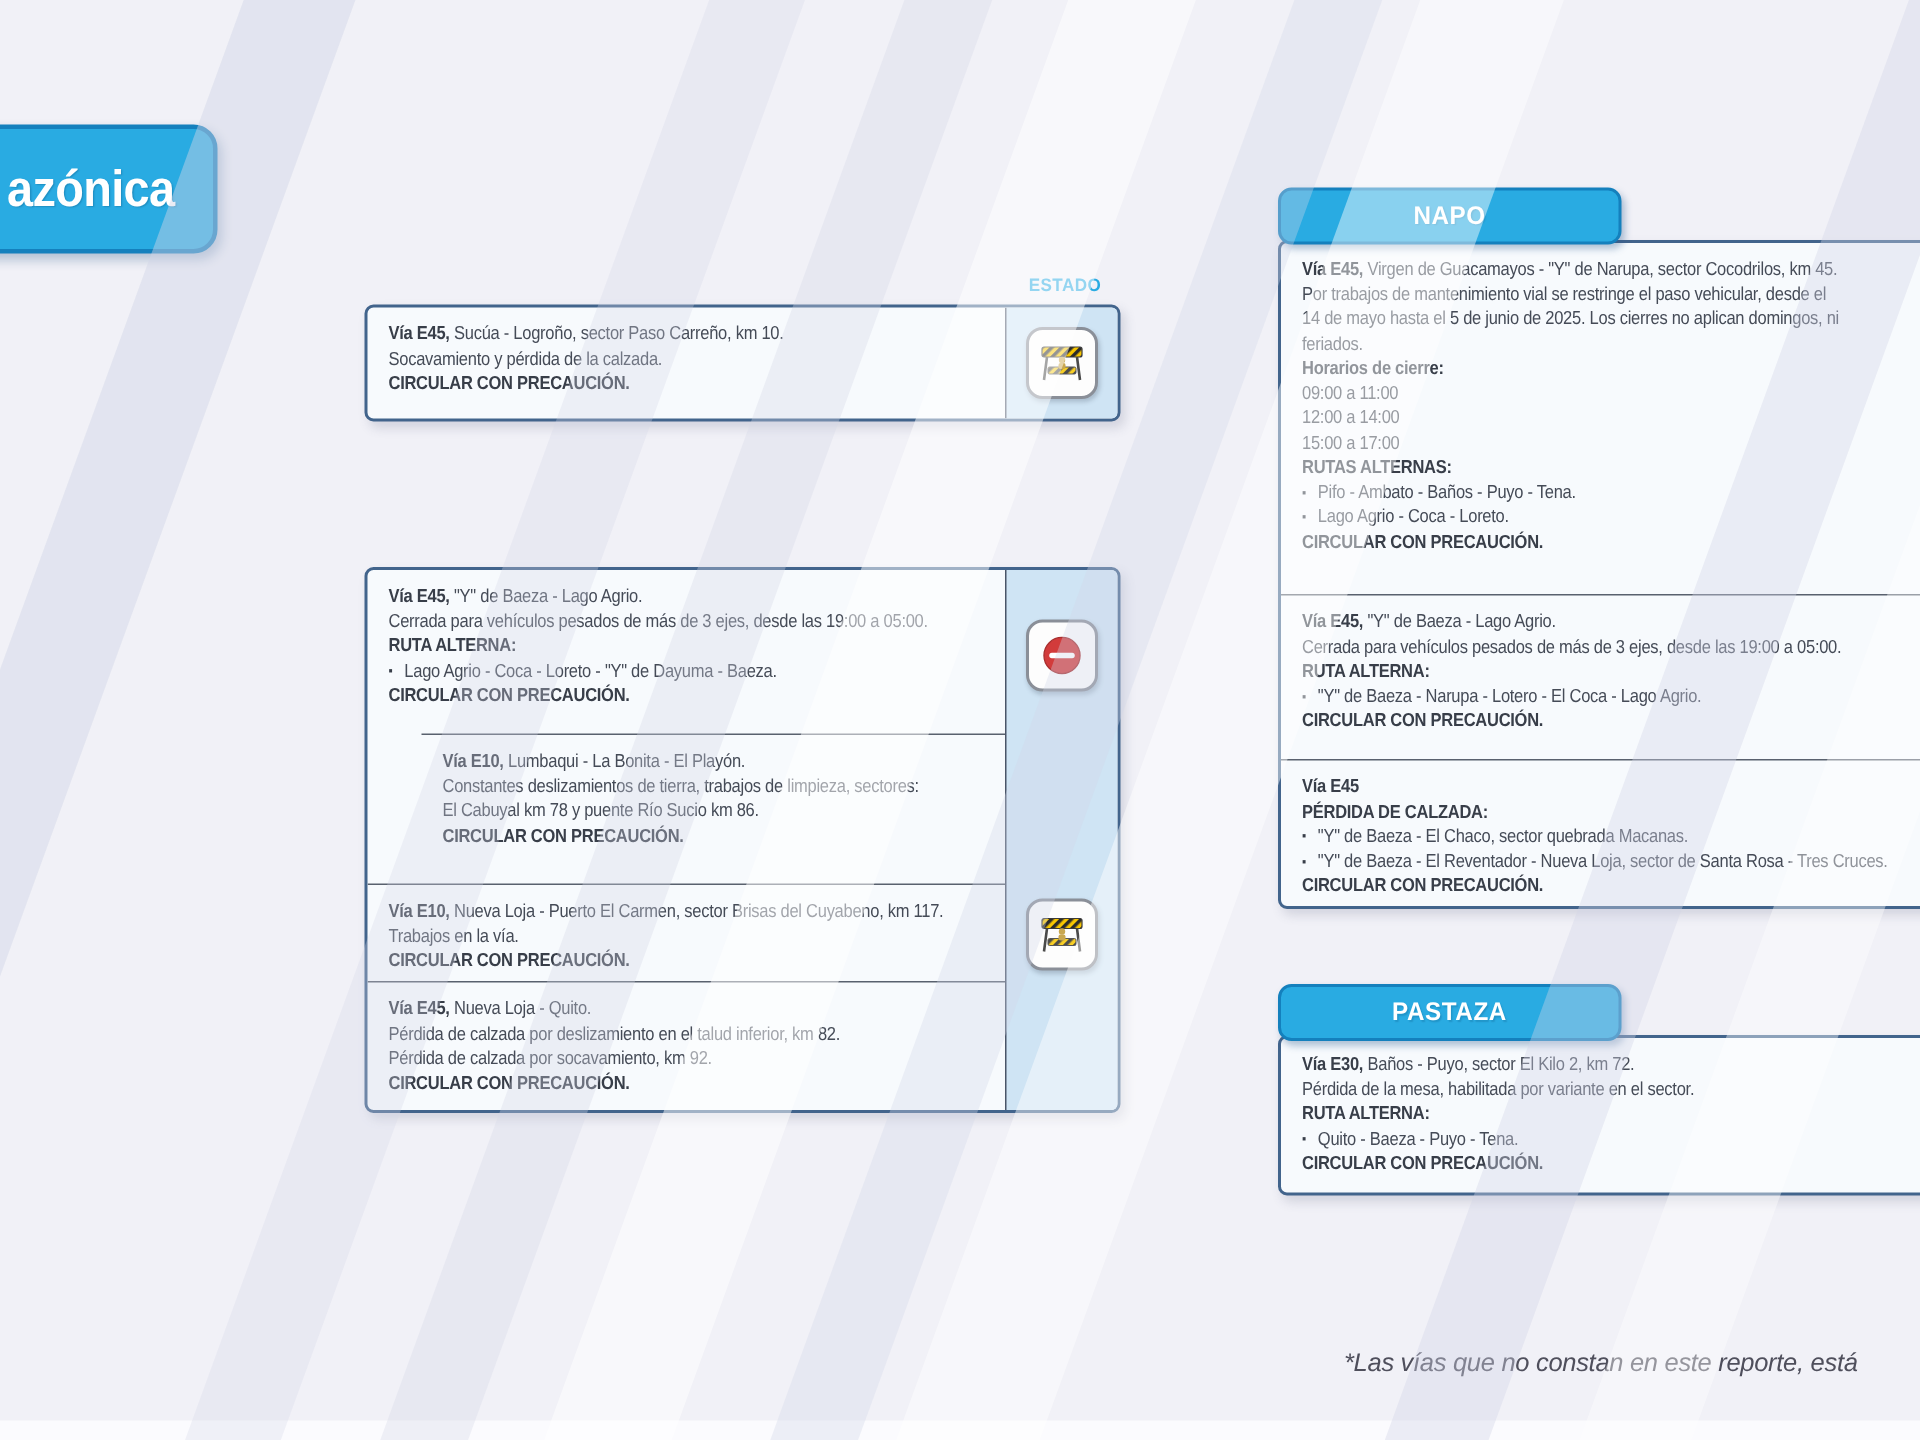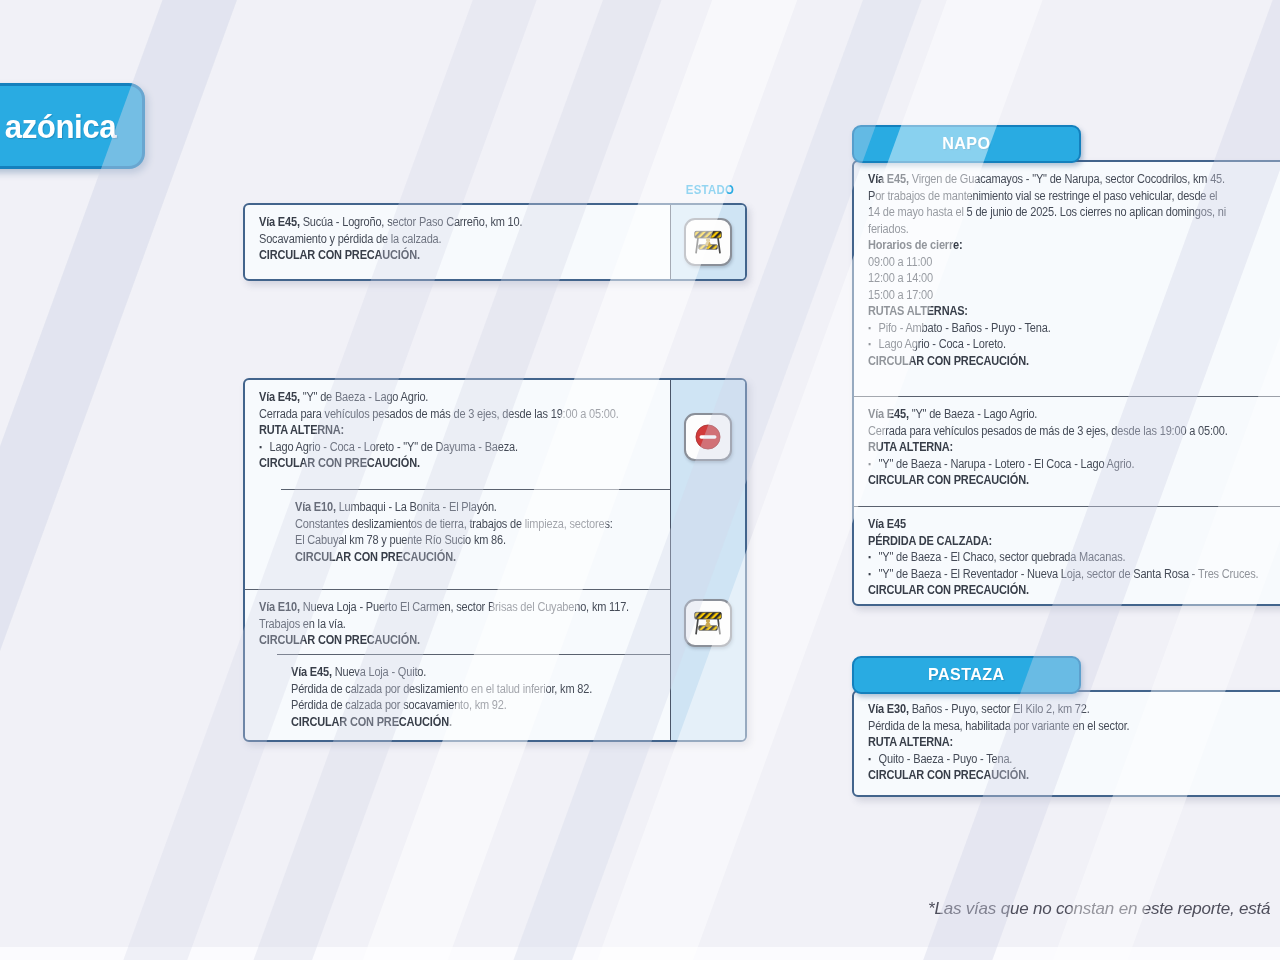--- a/index.html
+++ b/index.html
@@ -52,21 +52,21 @@
   .seg-t{font-weight:500;}
   .bullet{display:inline-block; width:12px; font-size:9px; vertical-align:1px; color:#383e49;}
 
   
   .state-badge{position:absolute; left:50%; transform:translateX(-50%); width:44px; height:44px;
     background:#fdfdfd; border:2px solid #8a8f98; border-radius:11px; display:flex; align-items:center; justify-content:center;
     box-shadow:1px 2px 3px rgba(60,70,90,0.25);}
   .badge-center{top:50%; transform:translate(-50%,-50%);}
 
   .footer-note{position:absolute; left:896px; top:899px; font-size:17px; font-style:italic; font-weight:500;
-    color:#4f4f5c; white-space:nowrap; z-index:2; letter-spacing:-0.2px;margin-left:32px;}
+    color:#4f4f5c; white-space:nowrap; z-index:2; letter-spacing:-0.2px;}
 </style>
 </head>
 <body>
 
 <div class="canvas">
 
   <svg width="0" height="0" style="position:absolute">
     <defs>
       <pattern id="stripes45" width="7" height="7" patternUnits="userSpaceOnUse" patternTransform="rotate(45)">
         <rect width="7" height="7" fill="#f7c600"></rect>
@@ -132,21 +132,21 @@
             <div class="line"><span class="seg-b">CIRCULAR CON PRECAUCIÓN.</span></div>
           </div>
       </div>
       <div class="entry" style="height:65px;">
         <div class="lines">
             <div class="line"><span class="seg-b">Vía E10,</span><span class="seg-t"> Nueva Loja - Puerto El Carmen, sector Brisas del Cuyabeno, km 117.</span></div>
             <div class="line"><span class="seg-t">Trabajos en la vía.</span></div>
             <div class="line"><span class="seg-b">CIRCULAR CON PRECAUCIÓN.</span></div>
           </div>
       </div>
-      <div class="entry" style="height:90px;margin-left:32px;">
+      <div class="entry" style="height:90px;">
         <div class="lines">
             <div class="line"><span class="seg-b">Vía E45,</span><span class="seg-t"> Nueva Loja - Quito.</span></div>
             <div class="line"><span class="seg-t">Pérdida de calzada por deslizamiento en el talud inferior, km 82.</span></div>
             <div class="line"><span class="seg-t">Pérdida de calzada por socavamiento, km 92.</span></div>
             <div class="line"><span class="seg-b">CIRCULAR CON PRECAUCIÓN.</span></div>
           </div>
       </div>
     </div>
     <div class="estado-col">
       <div class="state-badge" style="top:33px;">

